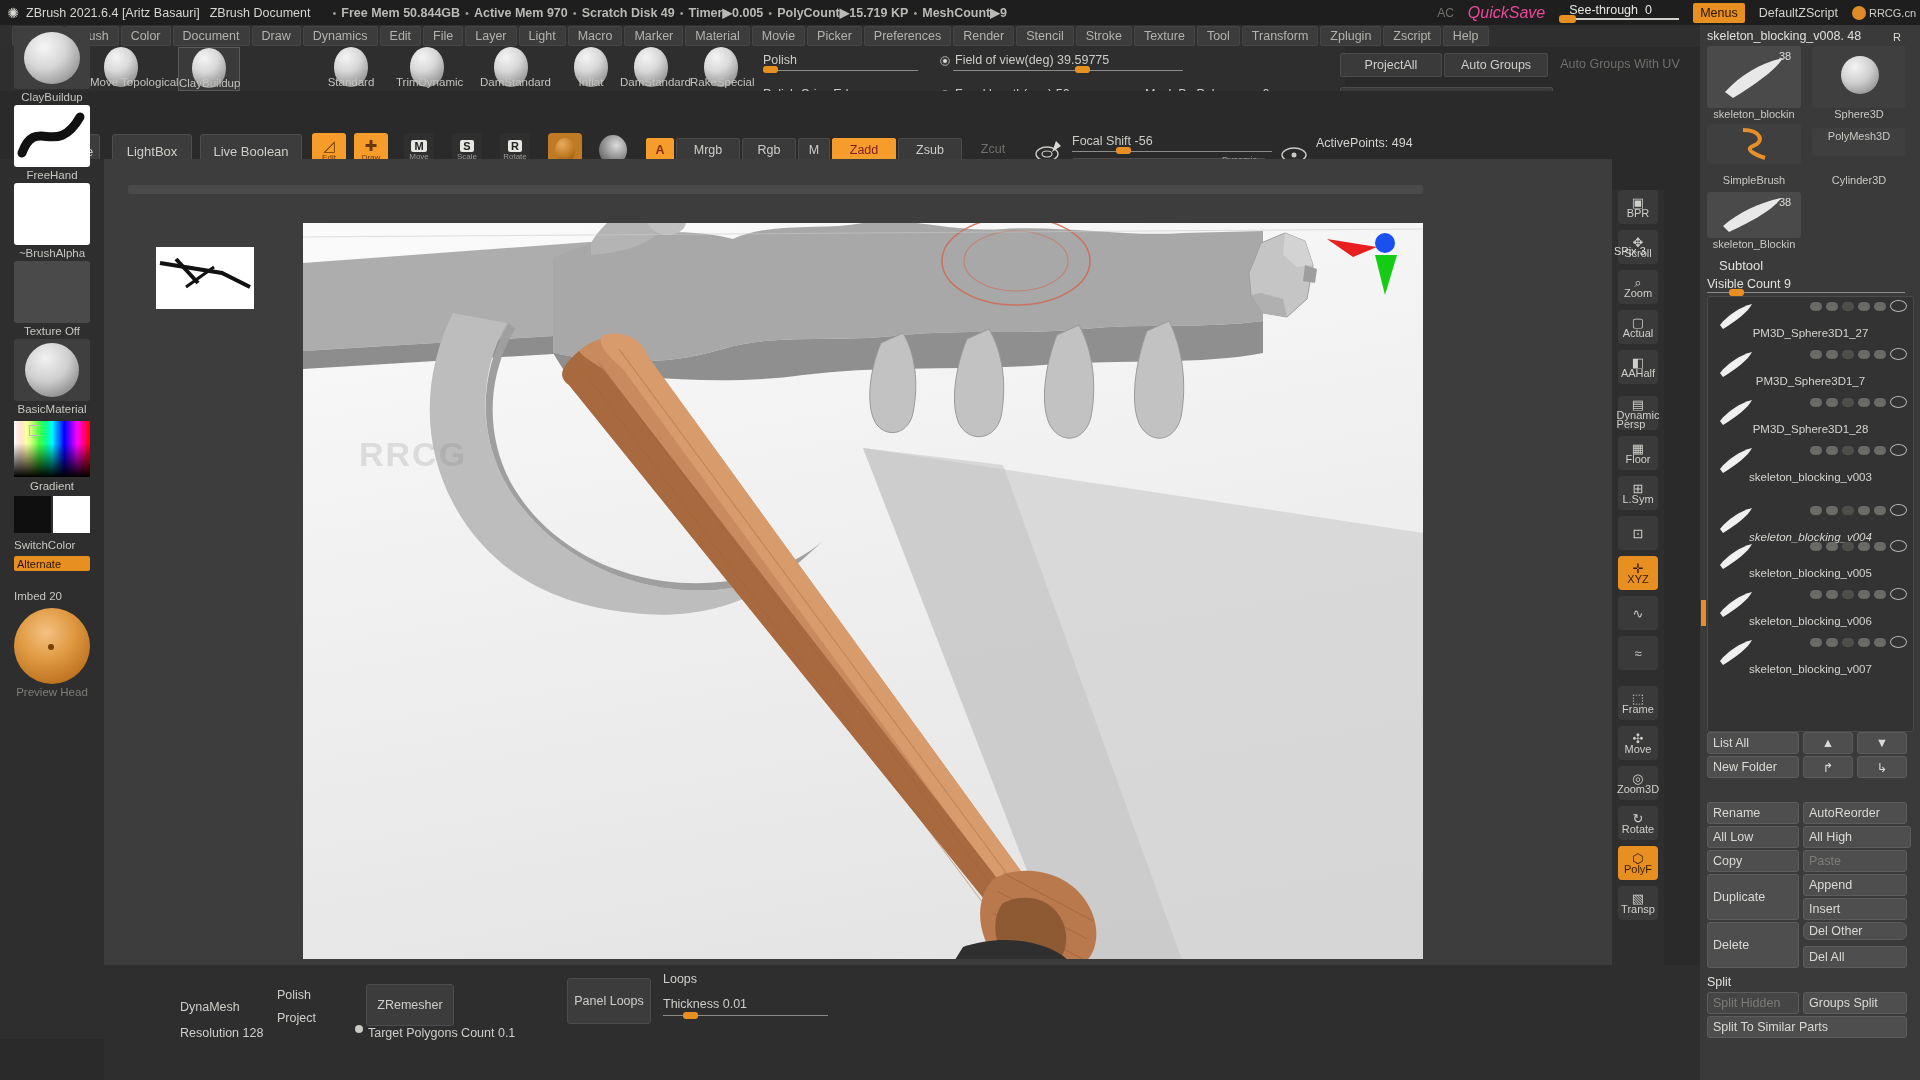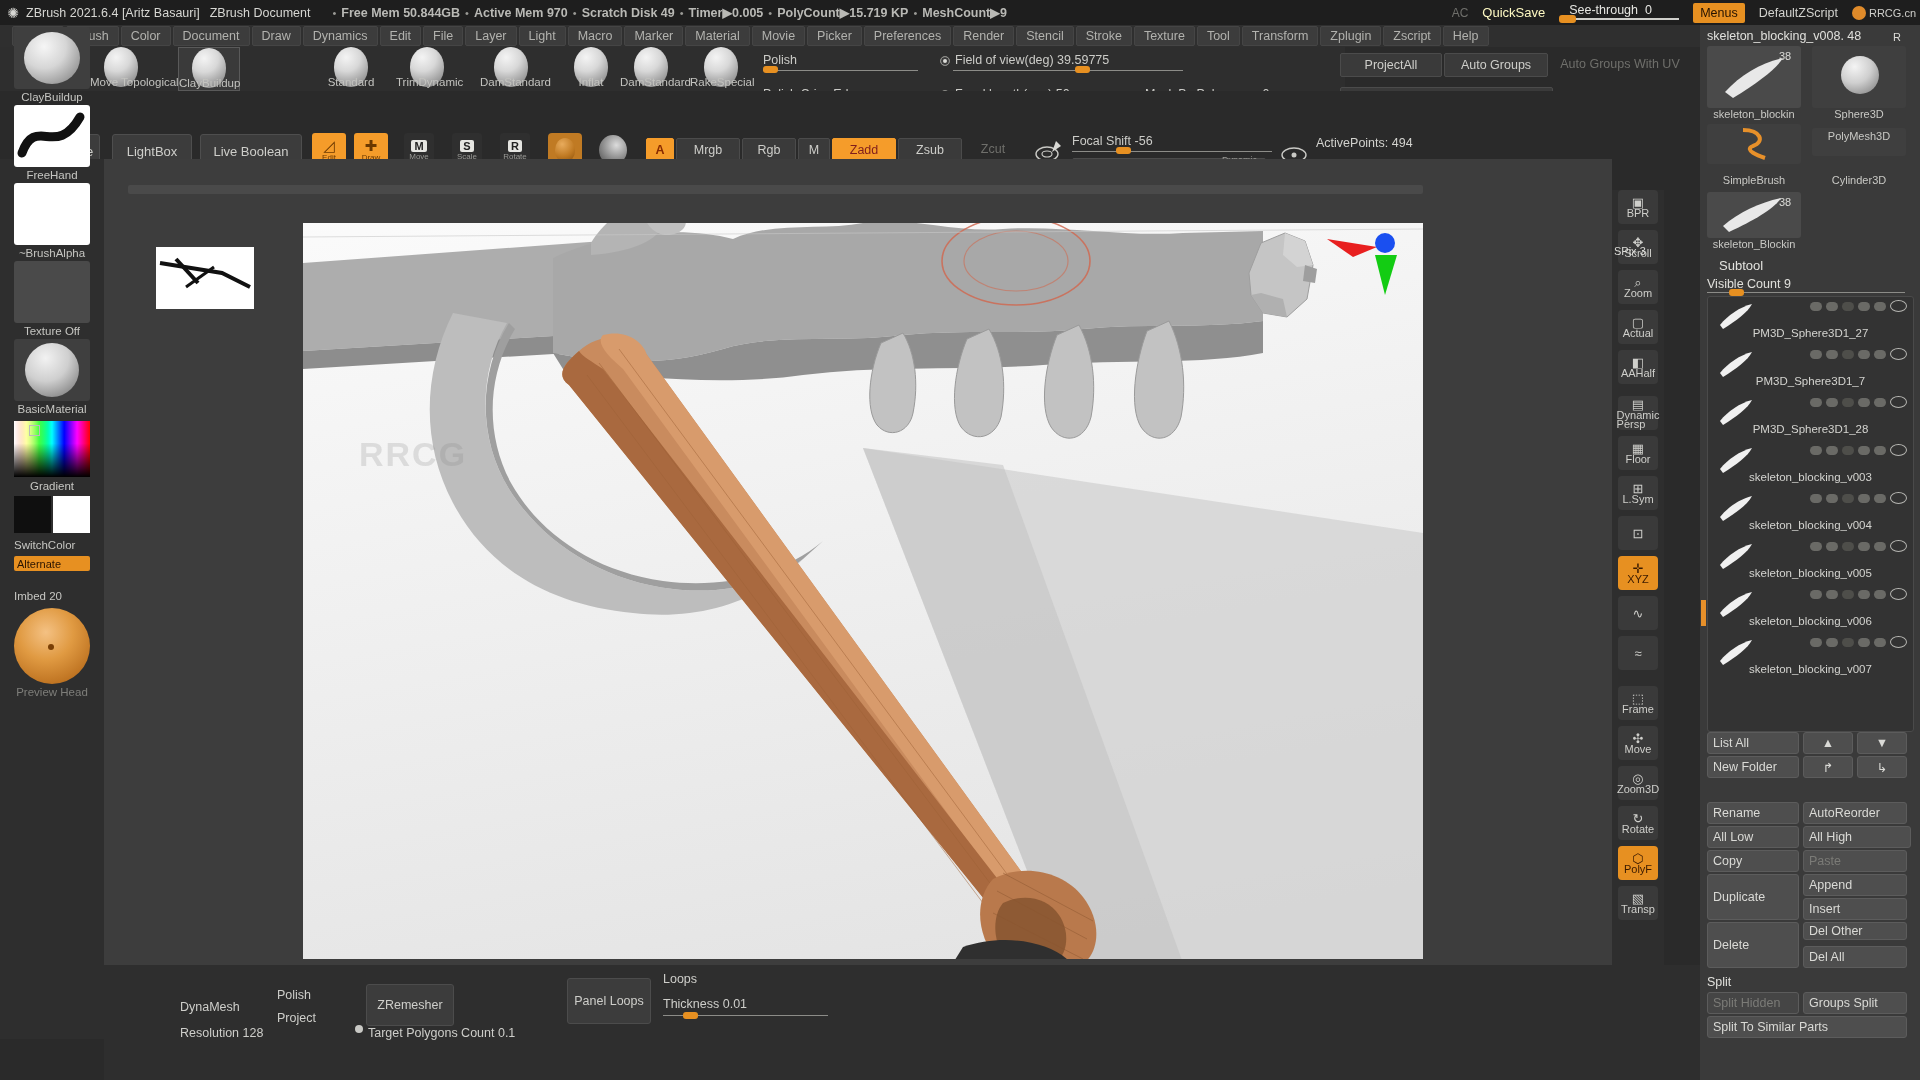--- a/index.html
+++ b/index.html
@@ -10,21 +10,21 @@
   
   .titlebar{position:absolute;left:0;top:0;width:1920px;height:25px;background:#1e1e1e;
             display:flex;align-items:center;gap:0px;padding-left:6px;box-sizing:border-box;}
   .zlogo{width:14px;height:16px;margin-right:6px;display:flex;align-items:center;justify-content:center;
          color:#d8d8d4;font-size:14px;line-height:1;}
   .titletxt{color:#d7d7d3;font-size:12.5px;white-space:nowrap;}
   .titlesep{color:#9a9a96;margin:0 5px;font-size:11px;}
   .tdim{color:#b9b9b5;font-weight:bold;}
   .tb-right{margin-left:auto;display:flex;align-items:center;gap:14px;padding-right:4px;height:25px;}
   .ac{color:#6f6f6b;font-size:12px;}
-  .qs{color:#fef9c3;font-size:13px;}
+  .qs{color:#ec4899;font-size:16px;font-style:italic;}
   .seethru{position:relative;width:120px;height:25px;}
   .seethru .lbl{position:absolute;left:10px;top:3px;font-size:12.5px;color:#e6e6e2;white-space:nowrap;}
   .seethru .track{position:absolute;left:0px;bottom:5px;width:120px;height:2px;background:#cfcfcb;}
   .seethru .knob{position:absolute;left:0px;bottom:2px;width:17px;height:8px;background:#e79021;border-radius:3px;}
   .menus{background:#e79021;color:#231200;font-size:12.5px;padding:3px 7px;border-radius:2px;}
   .dzs{color:#d2d2ce;font-size:12.5px;}
   .rrcg-tl{display:flex;align-items:center;gap:3px;color:#cfcfcb;font-size:11px;}
   .rrcg-dot{width:14px;height:14px;border-radius:50%;background:#e08b2a;display:inline-block;}
 
   
@@ -701,21 +701,21 @@
         <div class="st-icons">
           <span class="st-ic"></span>
           <span class="st-ic"></span>
           <span class="st-ic d"></span>
           <span class="st-ic"></span>
           <span class="st-ic"></span>
           <span class="st-eye"></span>
         </div>
         <div class="st-name" style="top: 30px;">skeleton_blocking_v003</div>
       </div>
-      <div class="st-row" style="top: 192px;">
+      <div class="st-row" style="top: 204px; font-style: italic;">
         <div class="st-thumb"><svg width="44" height="34" viewBox="0 0 44 34">
             <path d="M6 26 C14 16 26 8 38 5 C34 13 22 22 9 30 Z" fill="#f0f0f0"></path>
           </svg></div>
         <div class="st-icons">
           <span class="st-ic"></span>
           <span class="st-ic"></span>
           <span class="st-ic d"></span>
           <span class="st-ic"></span>
           <span class="st-ic"></span>
           <span class="st-eye"></span>
@@ -777,20 +777,20 @@
   <div class="pbtn" style="left:1707px;top:802px;width:92px;height:22px;">Rename</div>
   <div class="pbtn" style="left:1803px;top:802px;width:104px;height:22px;">AutoReorder</div>
   <div class="pbtn" style="left:1707px;top:826px;width:92px;height:22px;">All Low</div>
   <div class="pbtn" style="left:1803px;top:826px;width:108px;height:22px;">All High</div>
   <div class="pbtn" style="left:1707px;top:850px;width:92px;height:22px;">Copy</div>
   <div class="pbtn dim" style="left:1803px;top:850px;width:104px;height:22px;">Paste</div>
   <div class="pbtn" style="left:1707px;top:874px;width:92px;height:46px;">Duplicate</div>
   <div class="pbtn" style="left:1803px;top:874px;width:104px;height:22px;">Append</div>
   <div class="pbtn" style="left:1803px;top:898px;width:104px;height:22px;">Insert</div>
   <div class="pbtn" style="left:1707px;top:922px;width:92px;height:46px;">Delete</div>
-  <div class="pbtn" style="left:1803px;top:922px;width:104px;height:18px;">Del Other</div>
+  <div class="pbtn" style="left:1803px;top:922px;width:104px;height:18px;border-radius:6px;">Del Other</div>
   <div class="pbtn" style="left:1803px;top:946px;width:104px;height:22px;">Del All</div>
   <div class="plbl" style="left:1707px;top:975px;">Split</div>
   <div class="pbtn dim" style="left:1707px;top:992px;width:92px;height:22px;background:#454545;">Split Hidden</div>
   <div class="pbtn" style="left:1803px;top:992px;width:104px;height:22px;">Groups Split</div>
   <div class="pbtn" style="left:1707px;top:1016px;width:200px;height:22px;">Split To Similar Parts</div>
 
 </div>
 
 </body></html>

